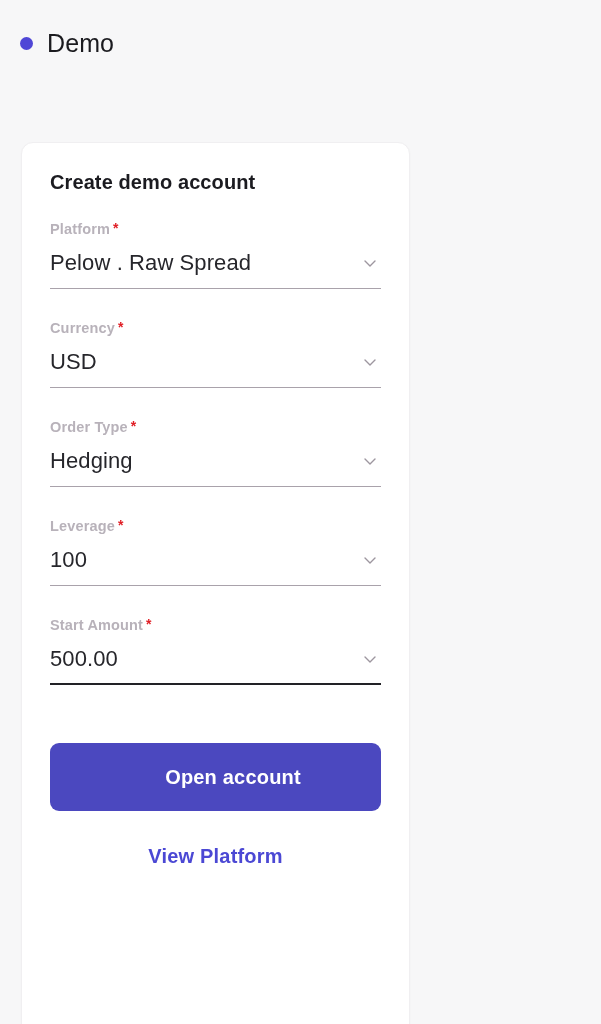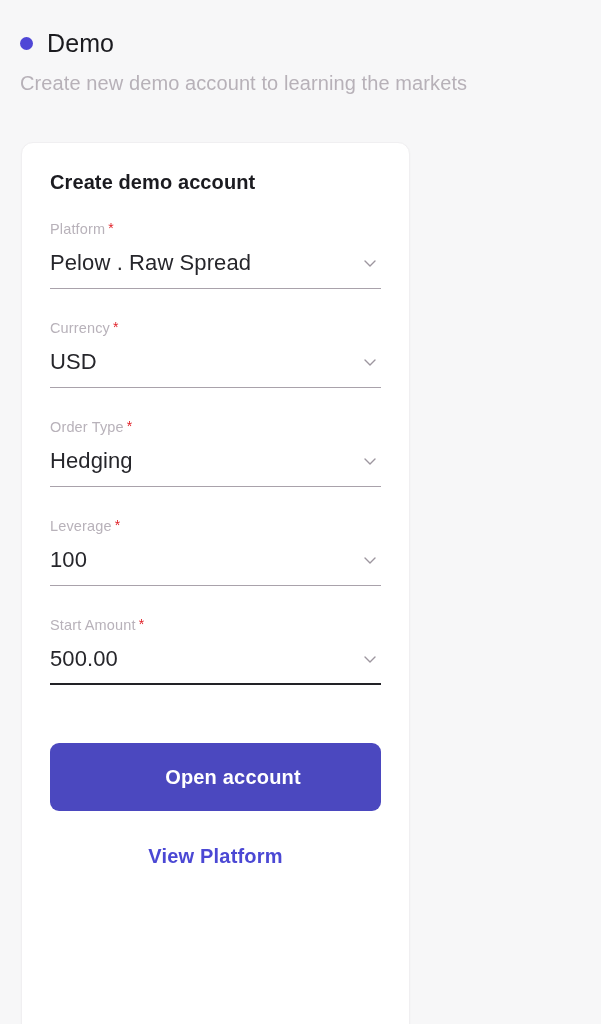--- a/index.html
+++ b/index.html
@@ -88,21 +88,21 @@
   
   .field {
     margin-bottom: 30px;
   }
   .field:last-of-type {
     margin-bottom: 0;
   }
 
   .field-label {
     font-size: 14.5px;
-    font-weight: 400;
+    font-weight: 700;
     color: #b8b2ba;
     letter-spacing: 0.15px;
     margin-bottom: 12px;
     display: block;
   }
 
   .req-star {
     color: #e01f26;
     font-size: 14px;
     margin-left: 3px;
@@ -180,21 +180,20 @@
 </head>
 <body>
 
 <div class="page">
 
   <div class="page-header">
     <div class="title-row">
       <span class="status-dot"></span>
       <span class="page-title">Demo</span>
     </div>
-    <div class="page-subtitle">Create new demo account to learning the markets</div>
   </div>
 
   <div class="card">
 
     <div class="card-title">Create demo account</div>
 
     <div class="field">
       <label class="field-label">
         <span>Platform</span><span class="req-star">*</span>
       </label>

